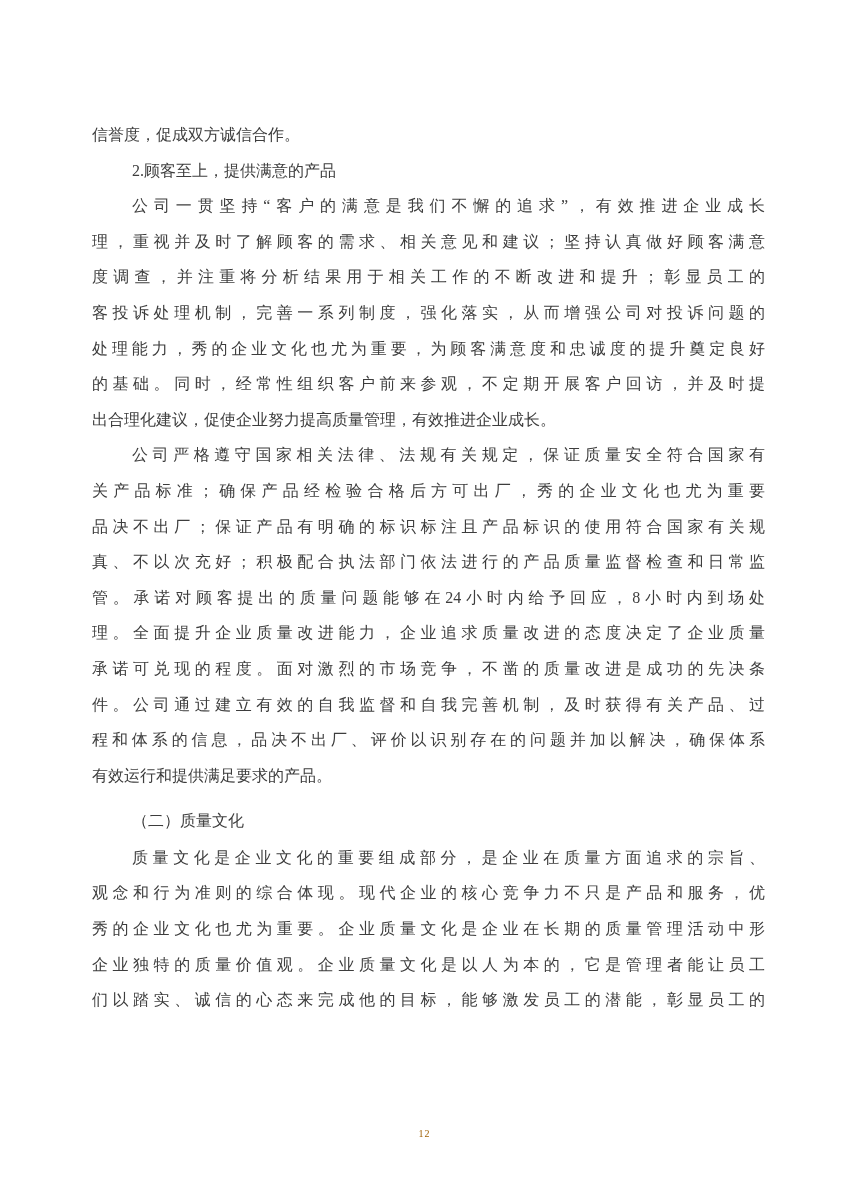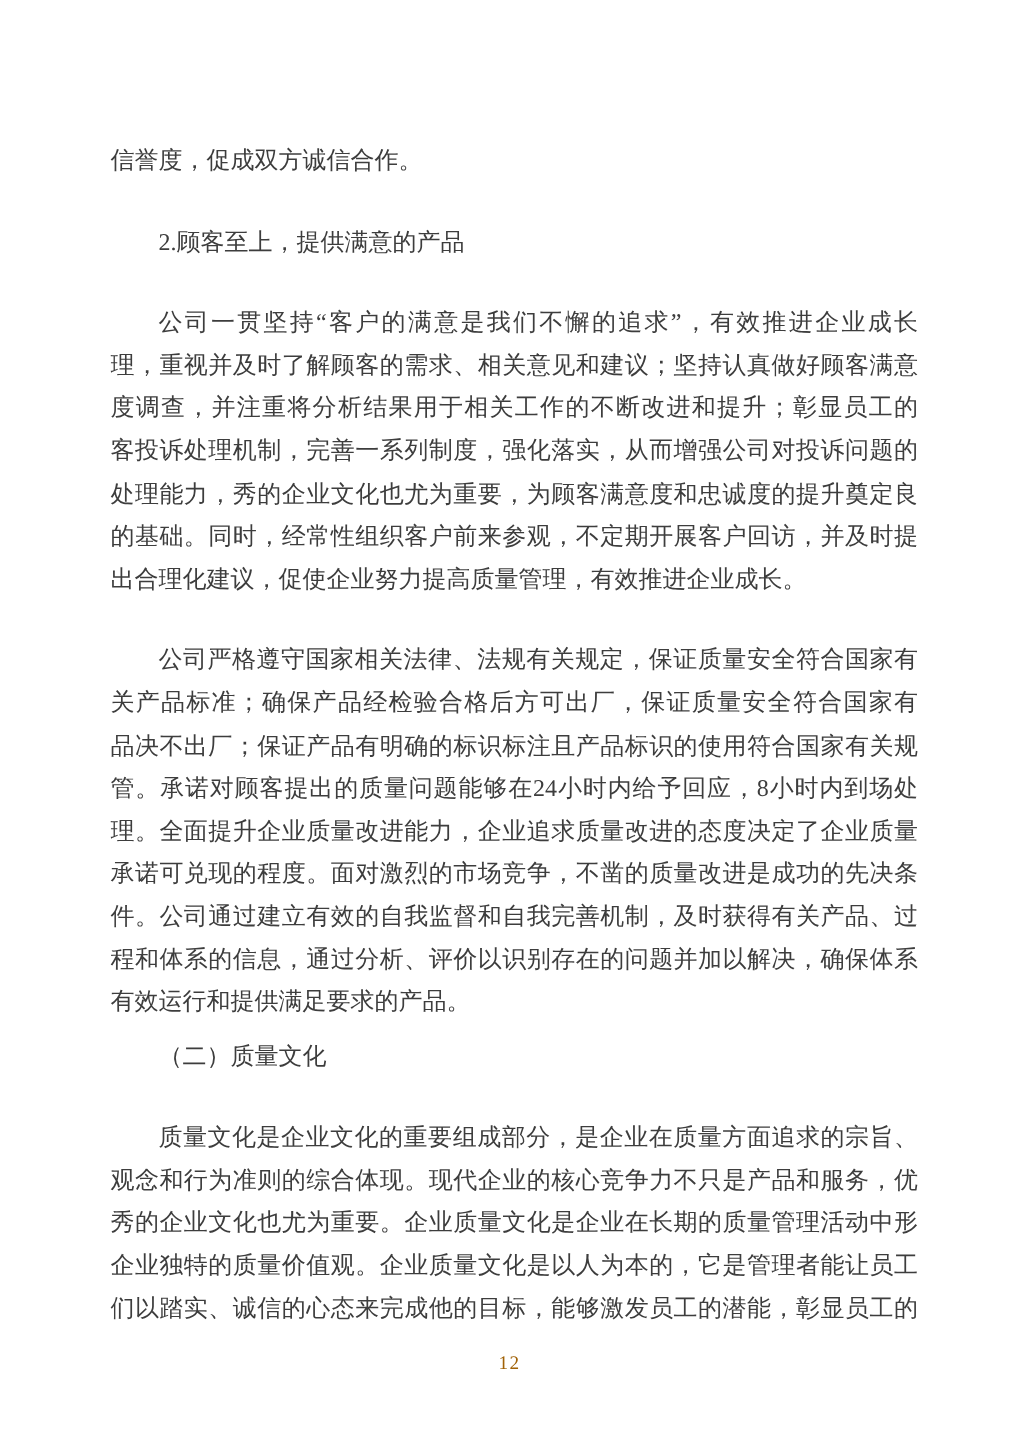--- a/index.html
+++ b/index.html
@@ -14,74 +14,74 @@
     background: #ffffff;
     overflow: hidden;
     font-family: "Liberation Serif", "DejaVu Serif", serif;
     color: #3d3d3d;
   }
   .body-text {
     position: absolute;
     left: 92px;
     top: 117px;
     width: 673px;
-    font-size: 20px;
+    font-size: 16px;
     font-weight: 400;
   }
   .line {
     height: 35.6px;
     line-height: 35.6px;
     text-align: justify;
     text-align-last: justify;
     overflow: hidden;
   }
   .line.end {
     text-align-last: left;
   }
   .line.ind {
     text-indent: 40px;
-    margin-top: 32px;
   }
   .line.heading {
     margin-top: 10px;
     margin-bottom: 1px;
   }
   .footer {
     position: absolute;
     left: 0;
     right: 0;
     top: 1128px;
     text-align: center;
-    font-size: 16px;
+    font-size: 10px;
     letter-spacing: 1px;
     color: #a16207;
   }
 </style>
 </head>
 <body>
 
 <div class="page">
   <div class="body-text">
     <div class="line end">信誉度，促成双方诚信合作。</div>
     <div class="line end ind">2.顾客至上，提供满意的产品</div>
     <div class="line ind">公司一贯坚持“客户的满意是我们不懈的追求”，有效推进企业成长</div>
     <div class="line">理，重视并及时了解顾客的需求、相关意见和建议；坚持认真做好顾客满意</div>
     <div class="line">度调查，并注重将分析结果用于相关工作的不断改进和提升；彰显员工的</div>
     <div class="line">客投诉处理机制，完善一系列制度，强化落实，从而增强公司对投诉问题的</div>
     <div class="line">处理能力，秀的企业文化也尤为重要，为顾客满意度和忠诚度的提升奠定良好</div>
     <div class="line">的基础。同时，经常性组织客户前来参观，不定期开展客户回访，并及时提</div>
     <div class="line end">出合理化建议，促使企业努力提高质量管理，有效推进企业成长。</div>
     <div class="line ind">公司严格遵守国家相关法律、法规有关规定，保证质量安全符合国家有</div>
-    <div class="line">关产品标准；确保产品经检验合格后方可出厂，保证质量安全符合国家有</div>
+    <div class="line">关产品标准；确保产品经检验合格后方可出厂，秀的企业文化也尤为重要</div>
     <div class="line">品决不出厂；保证产品有明确的标识标注且产品标识的使用符合国家有关规</div>
+    <div class="line">真、不以次充好；积极配合执法部门依法进行的产品质量监督检查和日常监</div>
     <div class="line">管。承诺对顾客提出的质量问题能够在24小时内给予回应，8小时内到场处</div>
     <div class="line">理。全面提升企业质量改进能力，企业追求质量改进的态度决定了企业质量</div>
     <div class="line">承诺可兑现的程度。面对激烈的市场竞争，不凿的质量改进是成功的先决条</div>
     <div class="line">件。公司通过建立有效的自我监督和自我完善机制，及时获得有关产品、过</div>
-    <div class="line">程和体系的信息，通过分析、评价以识别存在的问题并加以解决，确保体系</div>
+    <div class="line">程和体系的信息，品决不出厂、评价以识别存在的问题并加以解决，确保体系</div>
     <div class="line end">有效运行和提供满足要求的产品。</div>
     <div class="line end ind heading">（二）质量文化</div>
     <div class="line ind">质量文化是企业文化的重要组成部分，是企业在质量方面追求的宗旨、</div>
     <div class="line">观念和行为准则的综合体现。现代企业的核心竞争力不只是产品和服务，优</div>
     <div class="line">秀的企业文化也尤为重要。企业质量文化是企业在长期的质量管理活动中形</div>
     <div class="line">企业独特的质量价值观。企业质量文化是以人为本的，它是管理者能让员工</div>
     <div class="line">们以踏实、诚信的心态来完成他的目标，能够激发员工的潜能，彰显员工的</div>
   </div>
   <div class="footer">12</div>
 </div>

